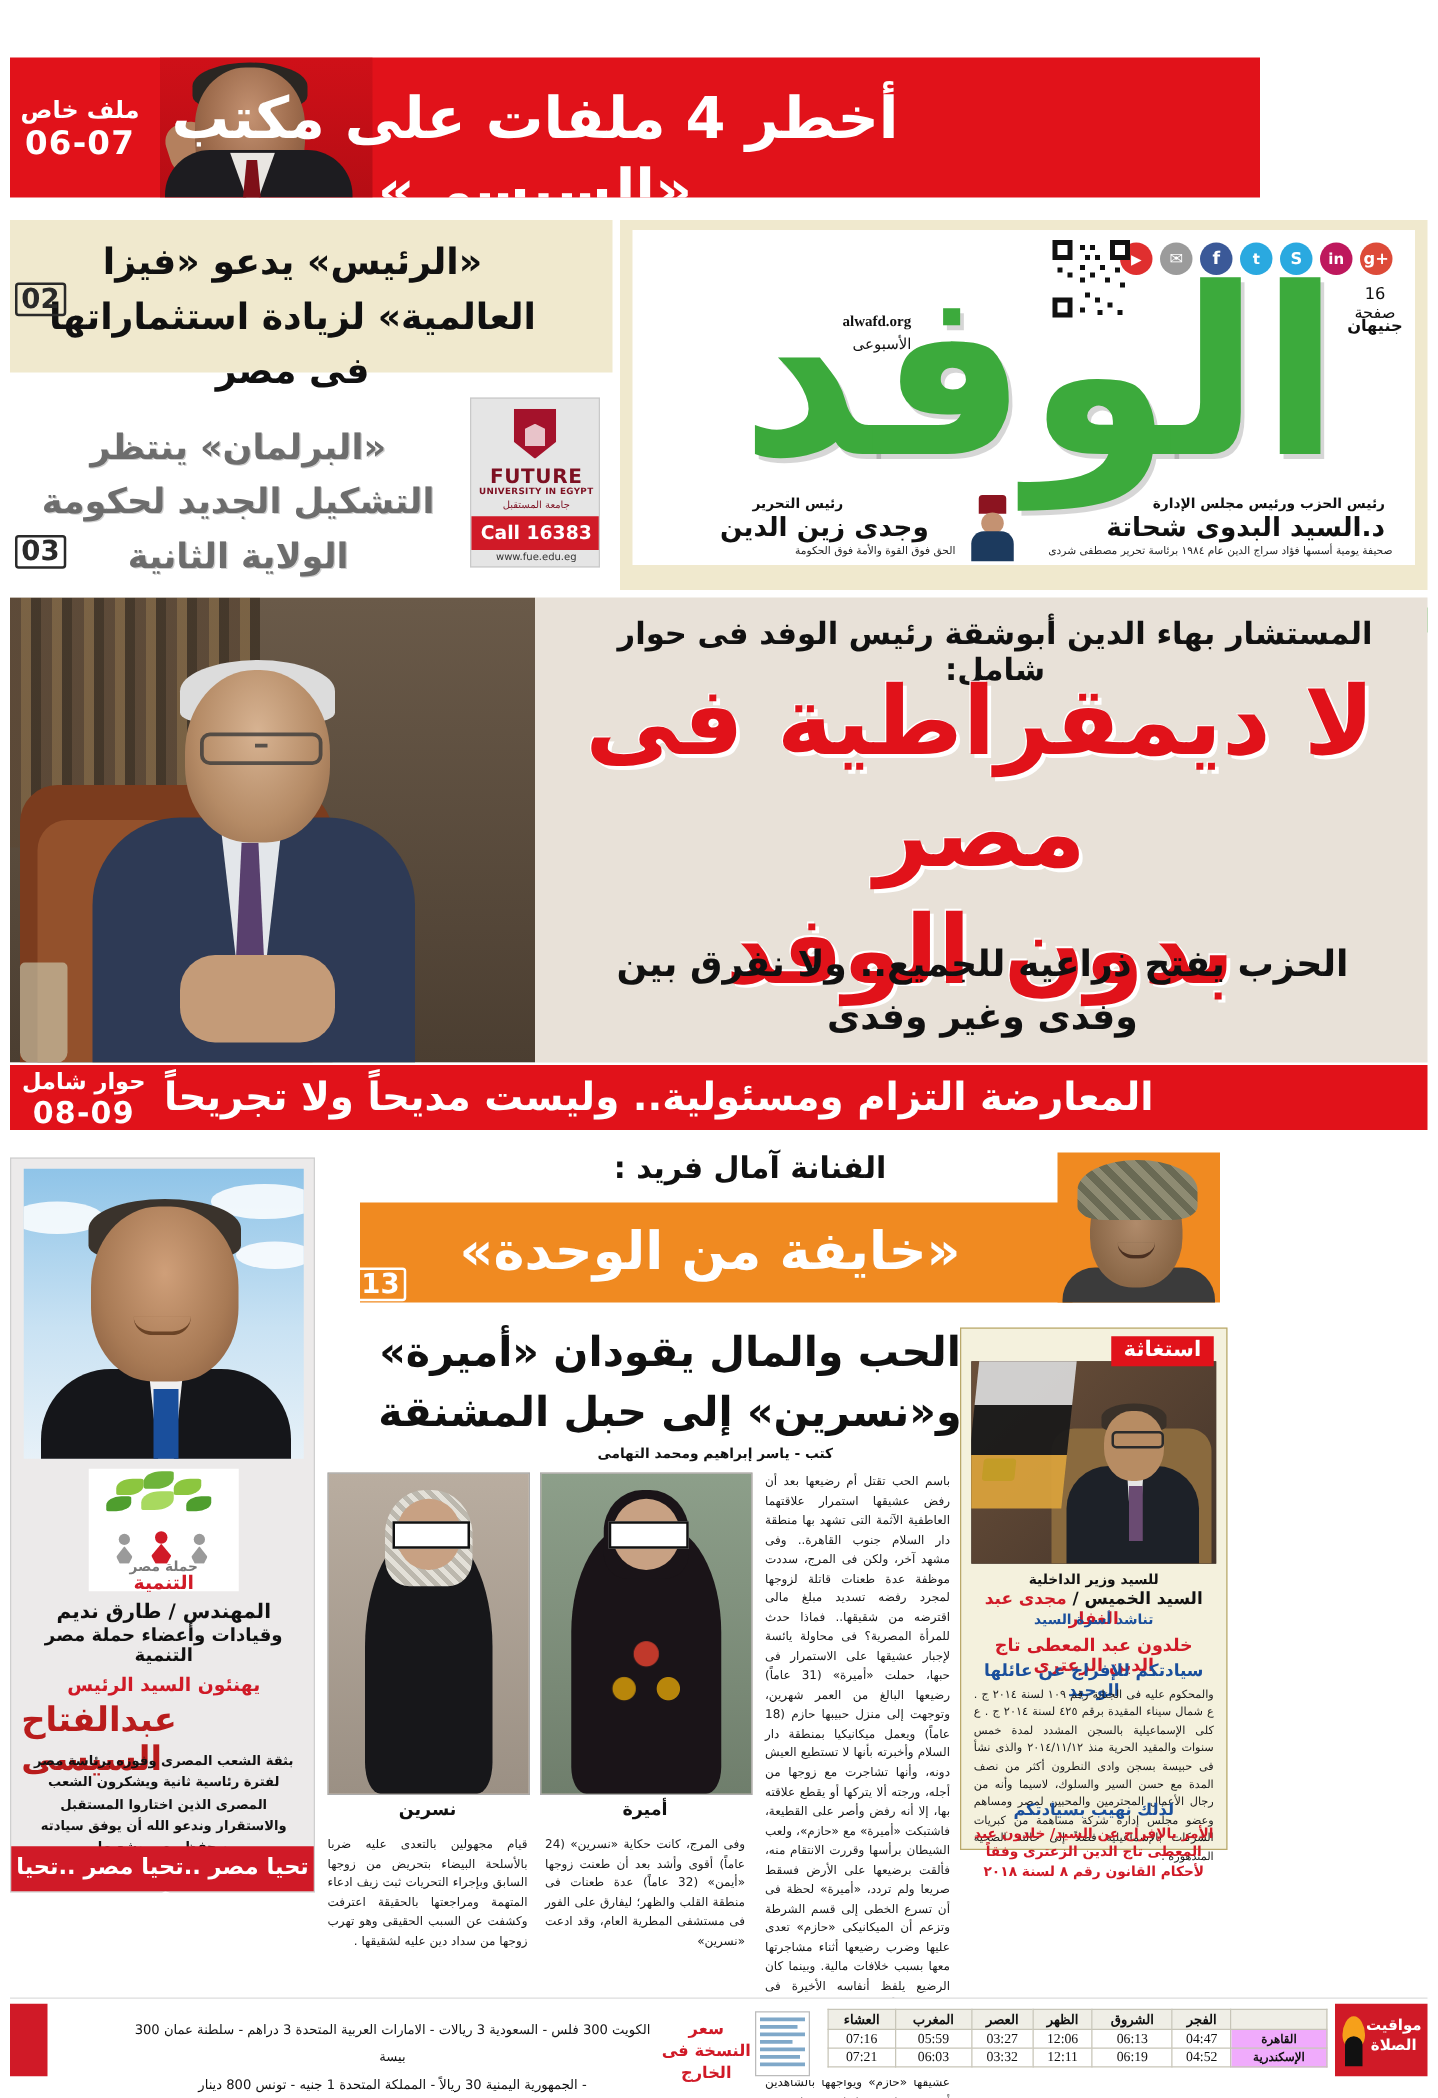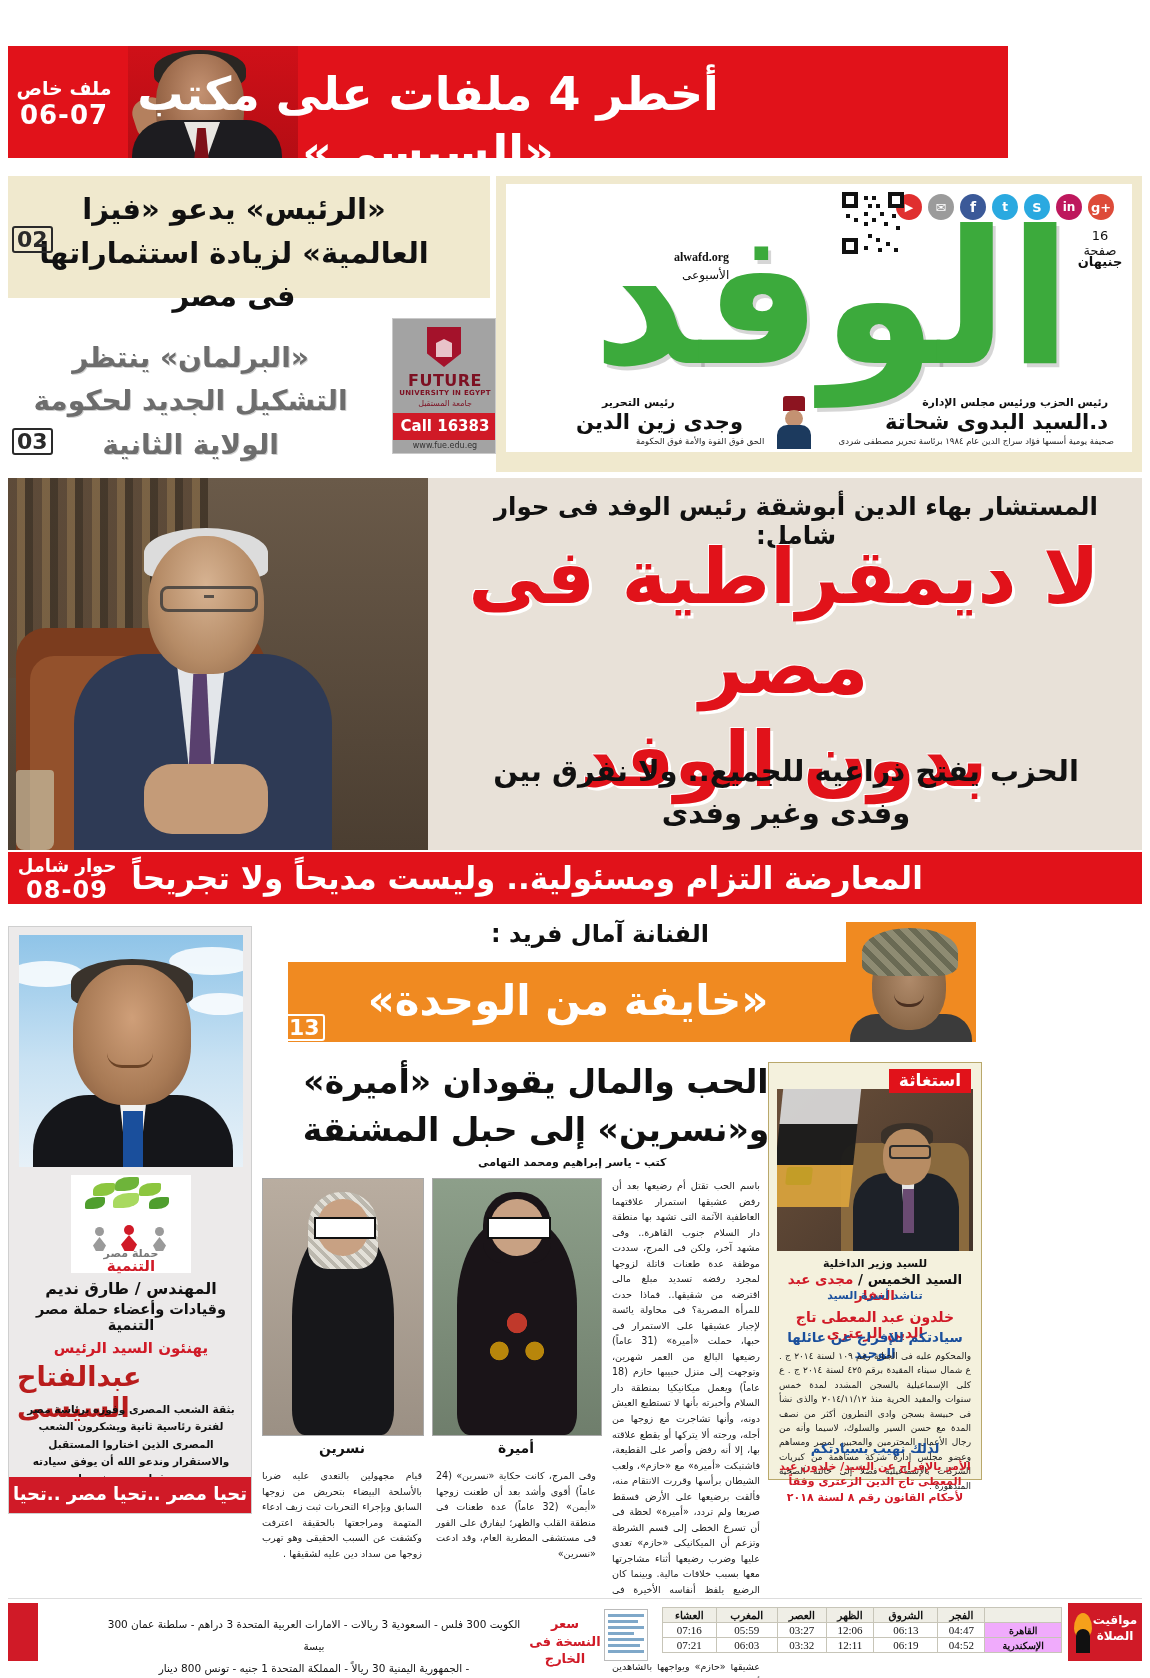--- a/index.html
+++ b/index.html
@@ -54,21 +54,21 @@
   .t1num{left:12px;top:226px;}
   .teaser2{left:8px;top:330px;width:360px;height:124px;}
   .teaser2 .tx{
     position:absolute;right:0;top:6px;width:355px;text-align:center;
     font-size:28px;font-weight:bold;color:#6d6d6d;line-height:1.55;
     text-shadow:1px 1px 0 #cfcfcf;
   }
   .t2num{left:12px;top:428px;}
 
   
-  .fue{left:392px;top:318px;width:104px;height:136px;border:1px solid #c9c9c9;background:#a3a3a3;overflow:hidden;}
+  .fue{left:376px;top:318px;width:104px;height:136px;border:1px solid #c9c9c9;background:#e5e5e5;overflow:hidden;}
   .fue .shield{position:absolute;left:34px;top:8px;width:34px;height:40px;background:#a4122b;
     clip-path:polygon(0 0,100% 0,100% 66%,50% 100%,0 66%);}
   .fue .shield:after{content:"";position:absolute;left:9px;top:12px;width:16px;height:18px;background:#fff;opacity:.75;
     clip-path:polygon(0 22%,50% 0,100% 22%,100% 100%,0 100%);}
   .fue .n1{position:absolute;left:0;top:52px;width:104px;text-align:center;font-size:16px;font-weight:bold;color:#7d1022;letter-spacing:.5px;}
   .fue .n2{position:absolute;left:0;top:70px;width:104px;text-align:center;font-size:7px;font-weight:bold;color:#7d1022;letter-spacing:.3px;}
   .fue .ar{position:absolute;left:0;top:80px;width:104px;text-align:center;font-size:8px;color:#7d1022;}
   .fue .bar{position:absolute;left:0;top:94px;width:104px;height:27px;background:#d01a27;}
   .fue .bar span{position:absolute;left:0;top:4px;width:104px;text-align:center;color:#fff;font-size:15px;font-weight:bold;}
   .fue .web{position:absolute;left:0;top:122px;width:104px;text-align:center;font-size:8px;color:#333;}

